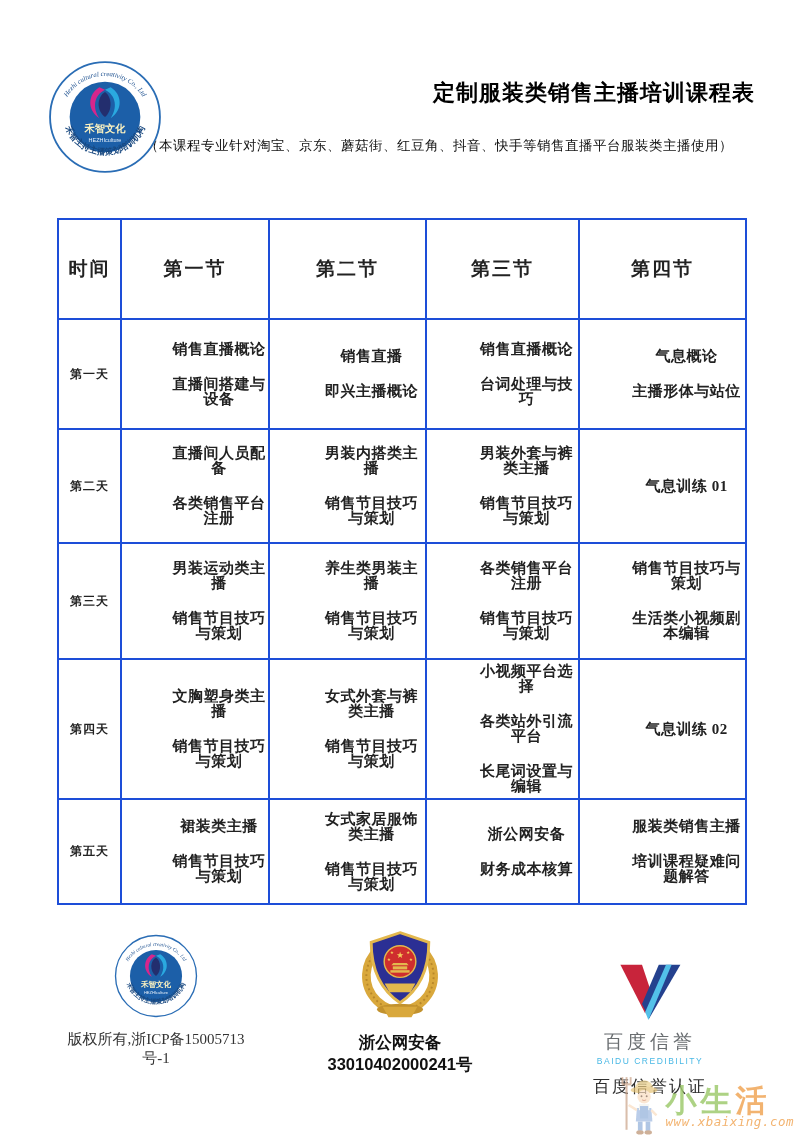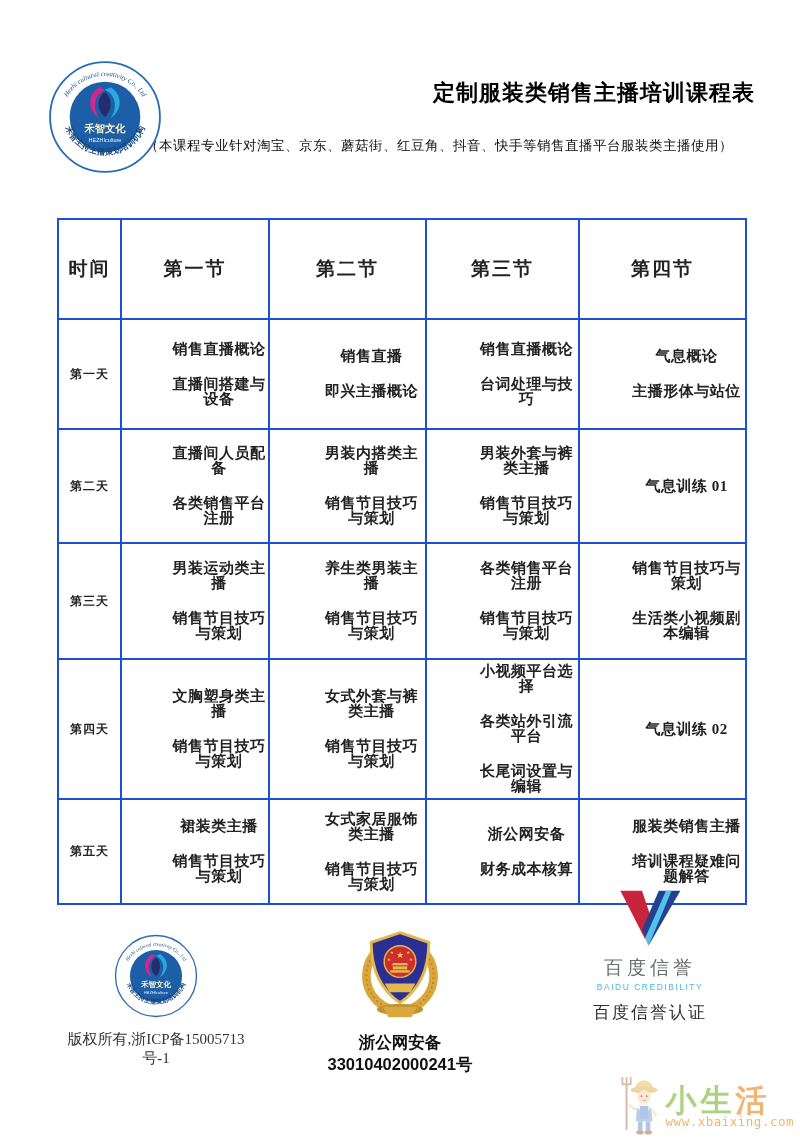--- a/index.html
+++ b/index.html
@@ -63,21 +63,21 @@
   .footer-caption {
     font-family: Liberation Serif, serif;
     font-size: 15px; color: #333; margin-top: 8px; letter-spacing: 0px;
   }
   .footer-center { position: absolute; left: 296px; top: 924px; width: 208px; text-align: center; }
   .footer-center svg { width: 96px; height: 100px; }
   .footer-caption-bold {
     font-family: "Liberation Sans", sans-serif;
     font-size: 16.5px; font-weight: bold; color: #111; margin-top: 4px; text-align: center;
   }
-  .footer-right { position: absolute; left: 556px; top: 886px; width: 188px; text-align: center; }
+  .footer-right { position: absolute; left: 556px; top: 960px; width: 188px; text-align: center; }
   .footer-right svg { width: 80px; height: 64px; }
   .baidu-title {
     font-family: "Liberation Sans", sans-serif;
     font-size: 19px; color: #6a6e71; letter-spacing: 4px; margin-top: 1px;
   }
   .baidu-sub {
     font-family: "Liberation Sans", sans-serif;
     font-size: 8.5px; color: #49b8e5; letter-spacing: 1.5px; margin-top: 1px;
   }
   .baidu-caption {
@@ -88,21 +88,21 @@
   
   .watermark {
     position: absolute; right: 6px; top: 1074px;
     display: flex; align-items: center; opacity: 0.82;
   }
   .watermark svg { width: 46px; height: 62px; }
   .wm-textblock { position: relative; margin-left: 2px; }
   .wm-main { font-family: "Liberation Sans", sans-serif; font-size: 31px; font-weight: bold; letter-spacing: 4px; line-height: 38px; }
   .wm-part1 { color: #9cc96a; }
   .wm-part2 { color: #f0a351; }
-  .wm-url { font-family: "DejaVu Sans Mono", monospace; font-size: 12.5px; color: #f0a351; margin-top: -6px; letter-spacing: 0.5px; }
+  .wm-url { font-family: "DejaVu Sans Mono", monospace; font-size: 12.5px; color: #f0a351; margin-top: -6px; letter-spacing: 0.5px; font-style: italic; }
 </style>
 </head>
 <body>
 
 <div class="page">
 
   <svg class="hezhi-logo-big" viewBox="0 0 100 100">
     <circle cx="50" cy="50" r="48.2" fill="#ffffff" stroke="#2a6db5" stroke-width="1.6"></circle>
     <circle cx="50" cy="50" r="31" fill="#1c5fa8"></circle>
     <defs>

